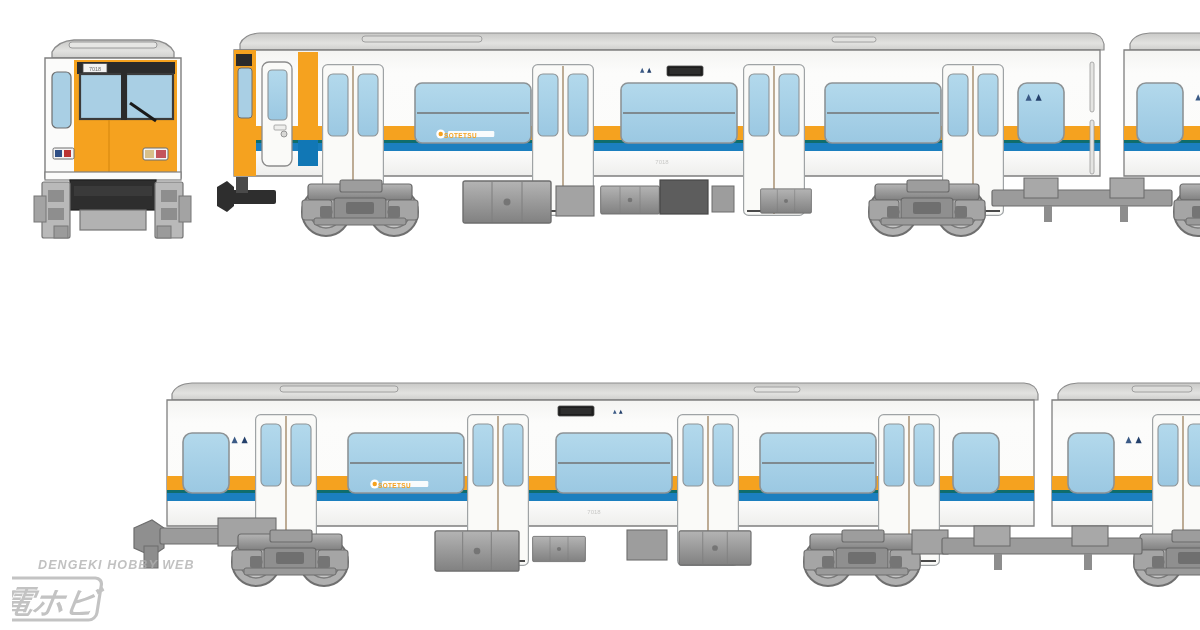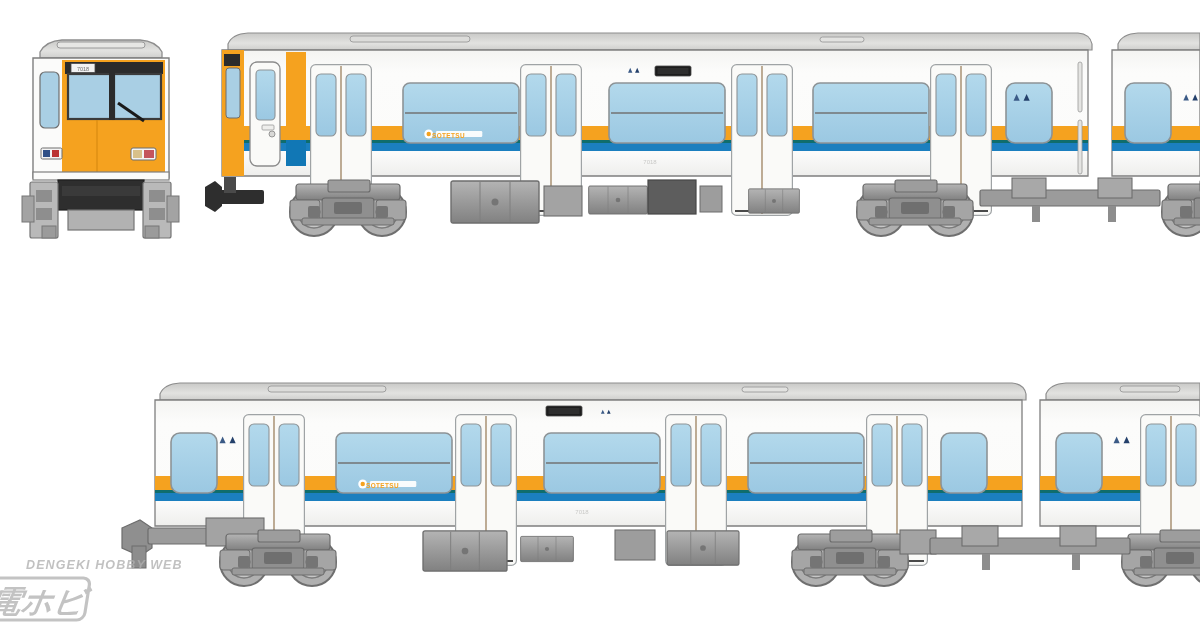--- a/index.html
+++ b/index.html
@@ -2,21 +2,21 @@
 <html><head>
 <meta charset="utf-8">
 <title>Train Model Illustration</title>
 <style>
   html,body{margin:0;padding:0;}
   body{
     width:1200px;height:630px;background:#ffffff;
     font-family:"Liberation Sans",sans-serif;
     overflow:hidden;position:relative;
   }
-  .stage{position:absolute;inset:0;width:1076px;height:630px;}
+  .stage{position:absolute;inset:0;width:1076px;height:630px;padding-left:12px;}
   svg.scene{display:block;width:1200px;height:630px;}
   .wm-text{font-family:"Liberation Sans",sans-serif;font-weight:bold;font-style:italic;}
 </style>
 </head>
 <body>
 
 <div class="stage">
 <svg class="scene" viewBox="0 0 1200 630">
 
   <defs>

